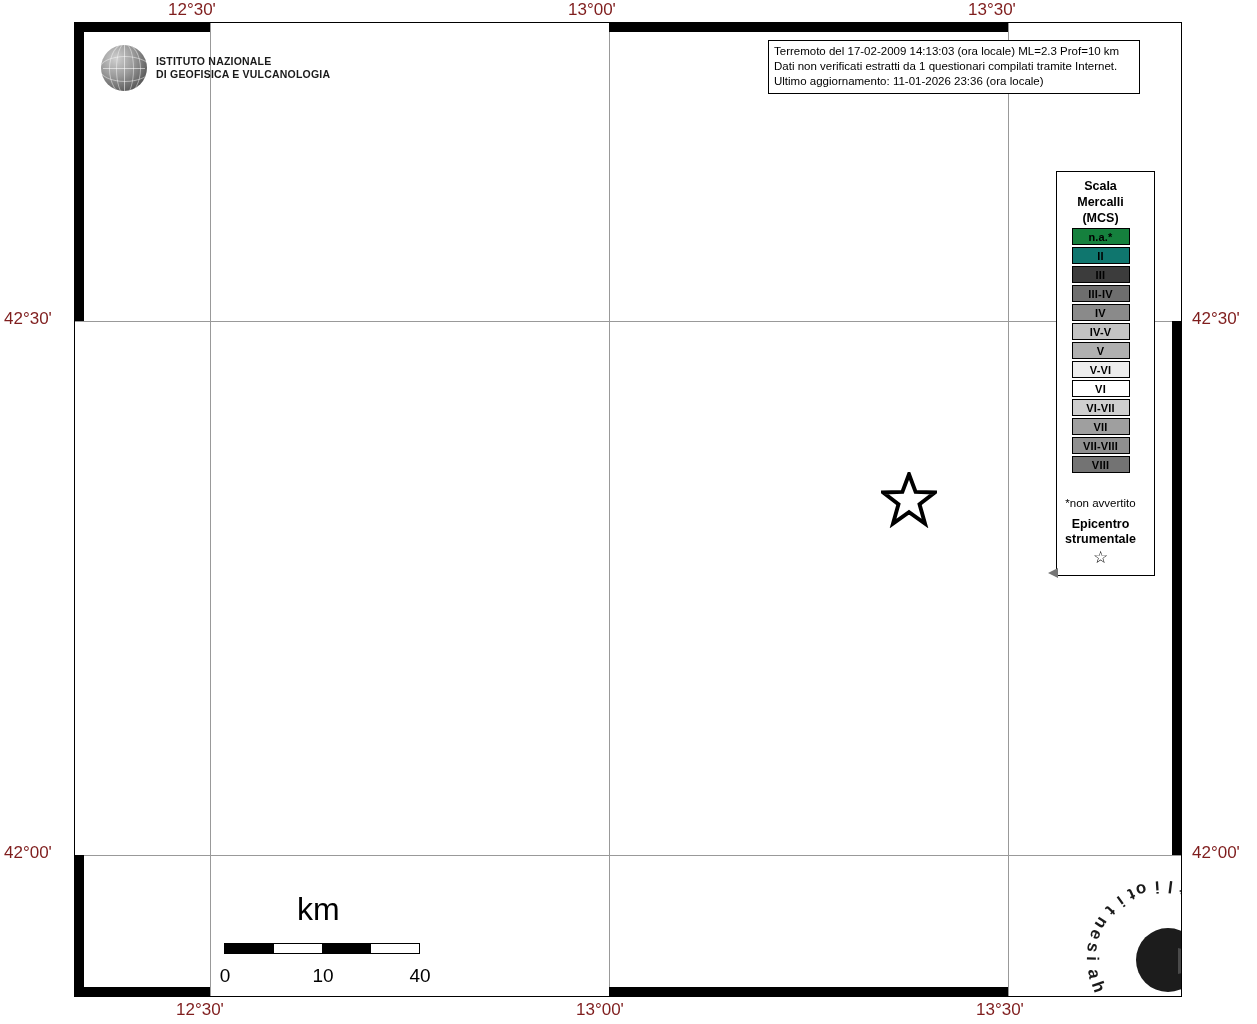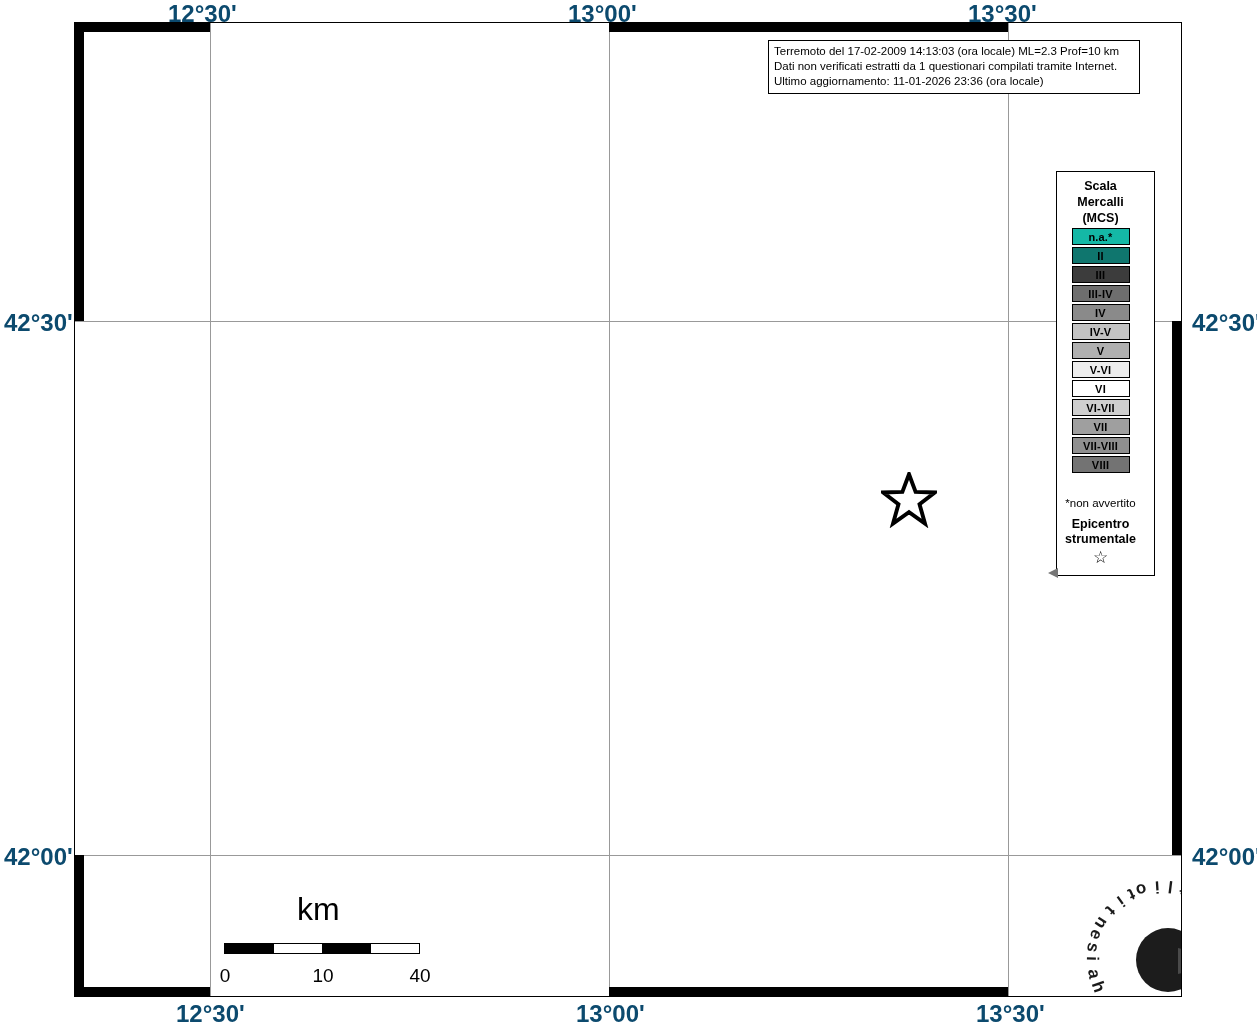--- a/index.html
+++ b/index.html
@@ -14,23 +14,23 @@
     position: relative;
     width: 1257px;
     height: 1024px;
     background: #ffffff;
     overflow: hidden;
   }
 
   
   .axis-label {
     position: absolute;
-    font-size: 24px;
-    font-weight: bold;
-    color: #0c4a6e;
+    font-size: 17px;
+    font-weight: normal;
+    color: #7f1d1d;
     white-space: nowrap;
   }
 
   
   #map-frame {
     position: absolute;
     left: 74px;
     top: 22px;
     width: 1108px;
     height: 975px;
@@ -307,36 +307,47 @@
     <div class="edge-bar" style="left:534px; top:0px; width:399px; height:9px;"></div>
 
     <div class="edge-bar" style="left:0px;   bottom:0px; width:135px; height:9px;"></div>
     <div class="edge-bar" style="left:534px; bottom:0px; width:399px; height:9px;"></div>
 
     <div class="edge-bar" style="left:0px; top:0px;   width:9px; height:298px;"></div>
     <div class="edge-bar" style="left:0px; top:832px; width:9px; height:143px;"></div>
 
     <div class="edge-bar" style="right:0px; top:298px; width:9px; height:534px;"></div>
 
+    <div id="ingv-logo">
+      <div id="ingv-globe">
+        <div class="globe-ring" style="left:8px;  top:-2px; width:30px; height:50px;"></div>
+        <div class="globe-ring" style="left:15px; top:-2px; width:16px; height:50px;"></div>
+        <div class="globe-ring" style="left:-2px; top:11px; width:50px; height:24px;"></div>
+      </div>
+      <div id="ingv-text">
+        <div>ISTITUTO NAZIONALE</div>
+        <div>DI GEOFISICA E VULCANOLOGIA</div>
+      </div>
+    </div>
 
     <div id="info-box">
       <div>Terremoto del 17-02-2009 14:13:03 (ora locale) ML=2.3 Prof=10 km</div>
       <div>Dati non verificati estratti da 1 questionari compilati tramite Internet.</div>
       <div>Ultimo aggiornamento: 11-01-2026 23:36 (ora locale)</div>
     </div>
 
     <div id="legend">
       <div id="legend-arrow"></div>
       <div id="legend-title">
         <div>Scala</div>
         <div>Mercalli</div>
         <div>(MCS)</div>
       </div>
       <div id="legend-items">
-          <div class="mcs-row" style="background: #14b8a6;">n.a.*</div>
+          <div class="mcs-row" style="background: #15803d;">n.a.*</div>
           <div class="mcs-row" style="background: #0f766e;">II</div>
           <div class="mcs-row" style="background: rgb(60, 60, 60);">III</div>
           <div class="mcs-row" style="background: rgb(110, 110, 110);">III-IV</div>
           <div class="mcs-row" style="background: rgb(138, 138, 138);">IV</div>
           <div class="mcs-row" style="background: rgb(195, 195, 195);">IV-V</div>
           <div class="mcs-row" style="background: rgb(176, 176, 176);">V</div>
           <div class="mcs-row" style="background: rgb(237, 237, 237);">V-VI</div>
           <div class="mcs-row" style="background: rgb(255, 255, 255);">VI</div>
           <div class="mcs-row" style="background: rgb(207, 207, 207);">VI-VII</div>
           <div class="mcs-row" style="background: rgb(159, 159, 159);">VII</div>

